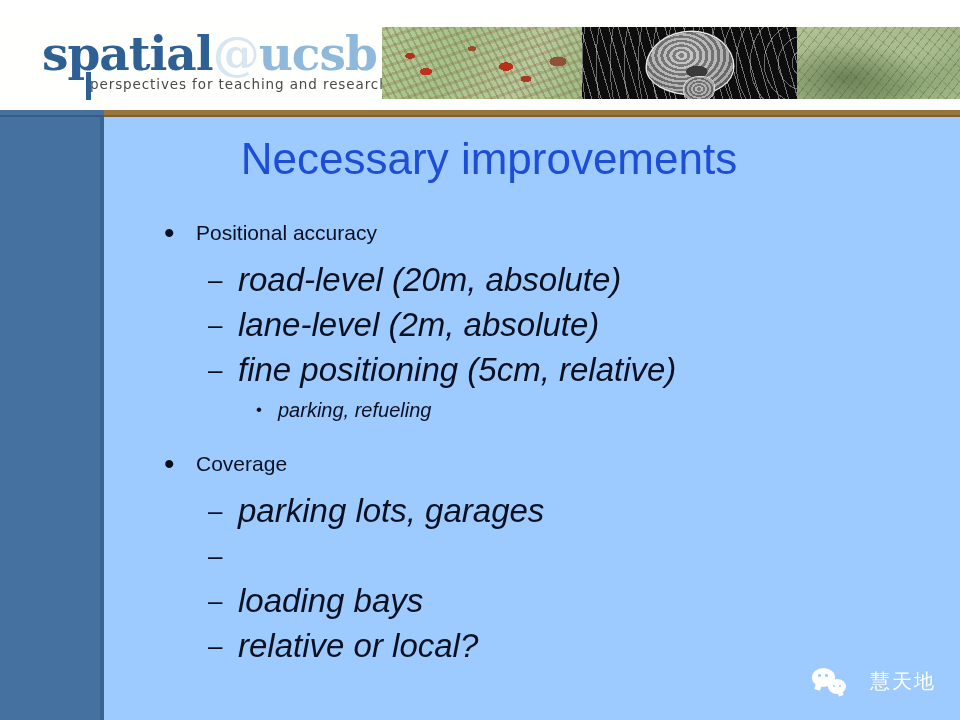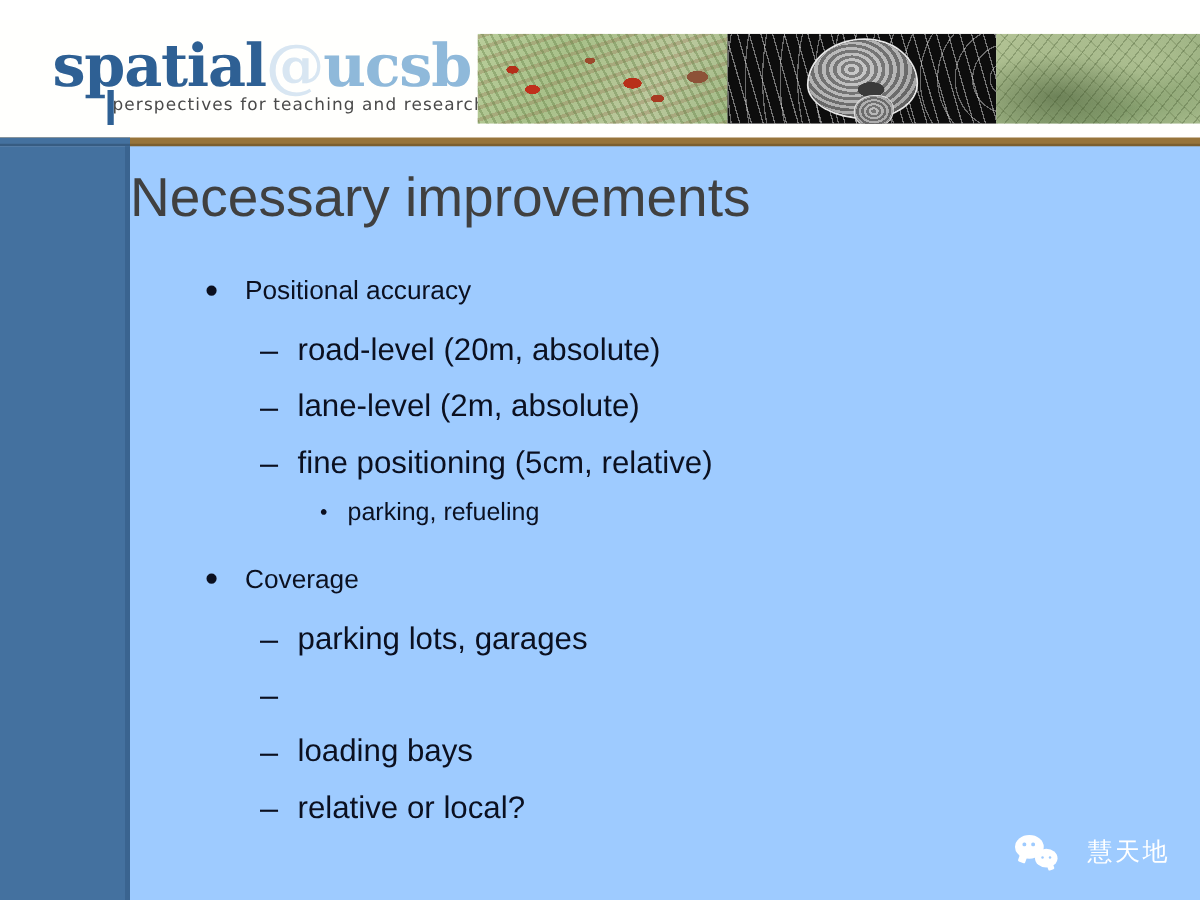--- a/index.html
+++ b/index.html
@@ -204,24 +204,24 @@
     left: 104px;
     top: 101px;
     width: 856px;
     height: 619px;
   }
   .slide-title {
     position: absolute;
     left: 0;
     top: 17px;
     width: 770px;
-    text-align: left;
+    text-align: center;
     font-size: 44px;
     line-height: 50px;
-    color: #404040;
+    color: #1d4ed8;
     white-space: nowrap;
     font-family: "Liberation Sans", sans-serif;
   }
 
   .bullets {
     position: absolute;
     left: 0;
     top: 93px;
     width: 856px;
   }
@@ -240,26 +240,26 @@
   .b-text { display: inline-block; }
 
   
   .lvl1 { height: 48px; }
   .lvl1 .b-marker { left: 60px; top: 0; font-size: 30px; line-height: 46px; }
   .lvl1 .b-text  { margin-left: 92px; font-size: 21px; line-height: 46px; }
 
   
   .lvl2 { height: 45px; }
   .lvl2 .b-marker { left: 104px; top: 0; font-size: 26px; line-height: 44px; }
-  .lvl2 .b-text  { margin-left: 134px; font-size: 25px; line-height: 44px; }
+  .lvl2 .b-text  { margin-left: 134px; font-size: 33px; line-height: 44px; font-style: italic; }
 
   
   .lvl3 { height: 36px; }
   .lvl3 .b-marker { left: 152px; top: 0; font-size: 17px; line-height: 34px; }
-  .lvl3 .b-text  { margin-left: 174px; font-size: 20px; line-height: 34px; }
+  .lvl3 .b-text  { margin-left: 174px; font-size: 20px; line-height: 34px; font-style: italic; }
 
   .sp-before-lvl1 { margin-top: 12px; }
 
   
   .watermark {
     position: absolute;
     left: 812px;
     top: 652px;
     display: flex;
     align-items: center;

